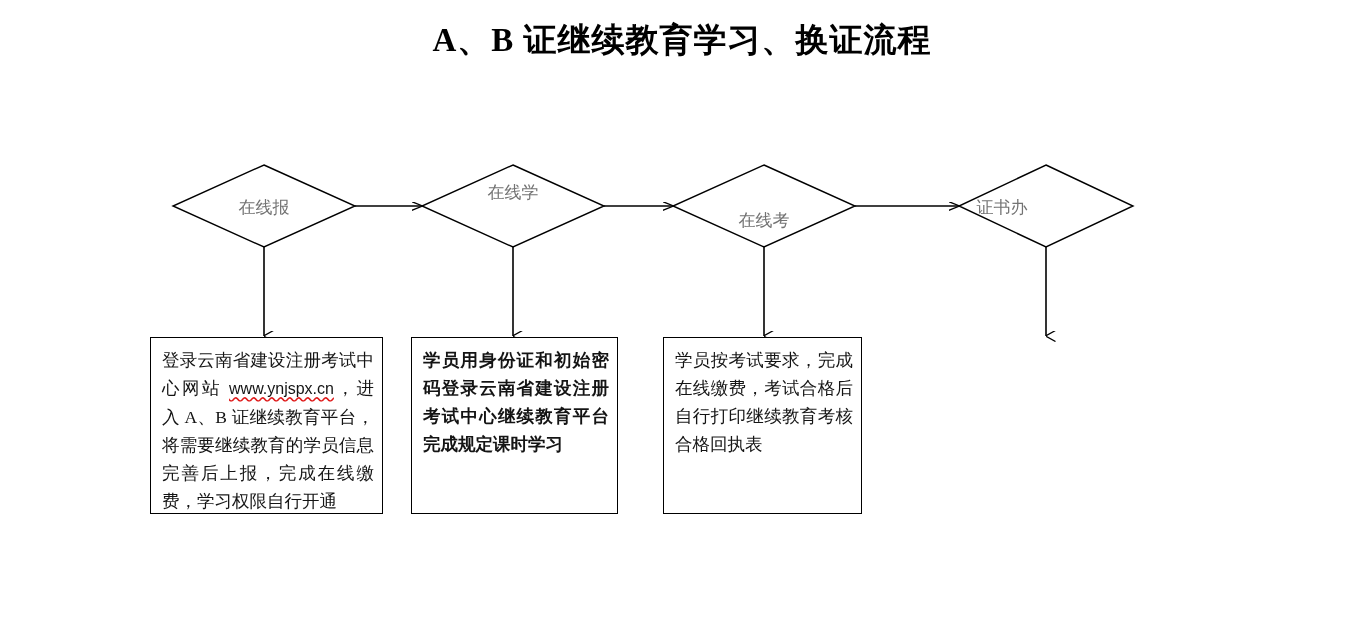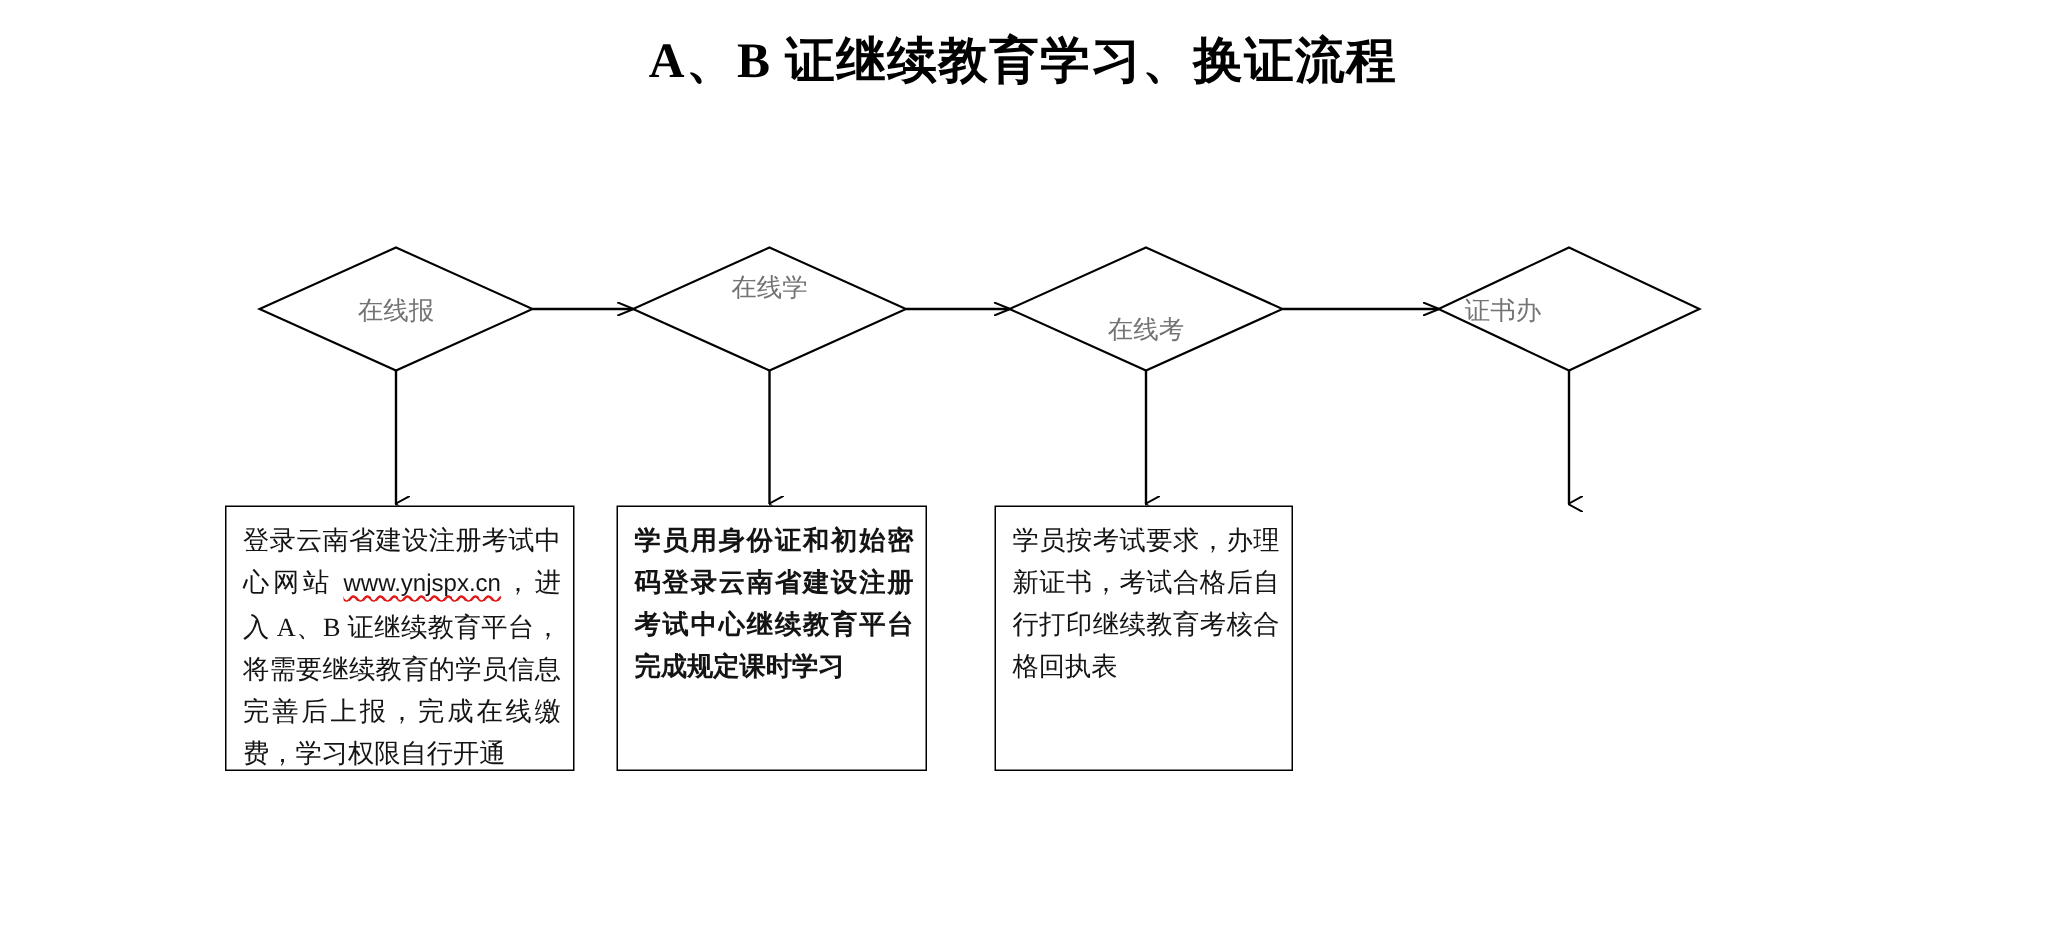--- a/index.html
+++ b/index.html
@@ -131,17 +131,17 @@
     <div class="process-box-text">
       <span>登录云南省建设注册考试中心网站 </span><span class="url-token">www.ynjspx.cn</span><span>，进入 A、B 证继续教育平台，将需要继续教育的学员信息完善后上报，完成在线缴费，学习权限自行开通</span>
     </div>
   </div>
 
   <div class="process-box" style="left:411px; top:337px; width:207px; height:177px;font-weight:bold;">
     <div class="process-box-text">学员用身份证和初始密码登录云南省建设注册考试中心继续教育平台完成规定课时学习</div>
   </div>
 
   <div class="process-box" style="left:663px; top:337px; width:199px; height:177px;">
-    <div class="process-box-text">学员按考试要求，办理新证书，考试合格后自行打印继续教育考核合格回执表</div>
+    <div class="process-box-text">学员按考试要求，完成在线缴费，考试合格后自行打印继续教育考核合格回执表</div>
   </div>
 
 
 </div>
 
 </body></html>

